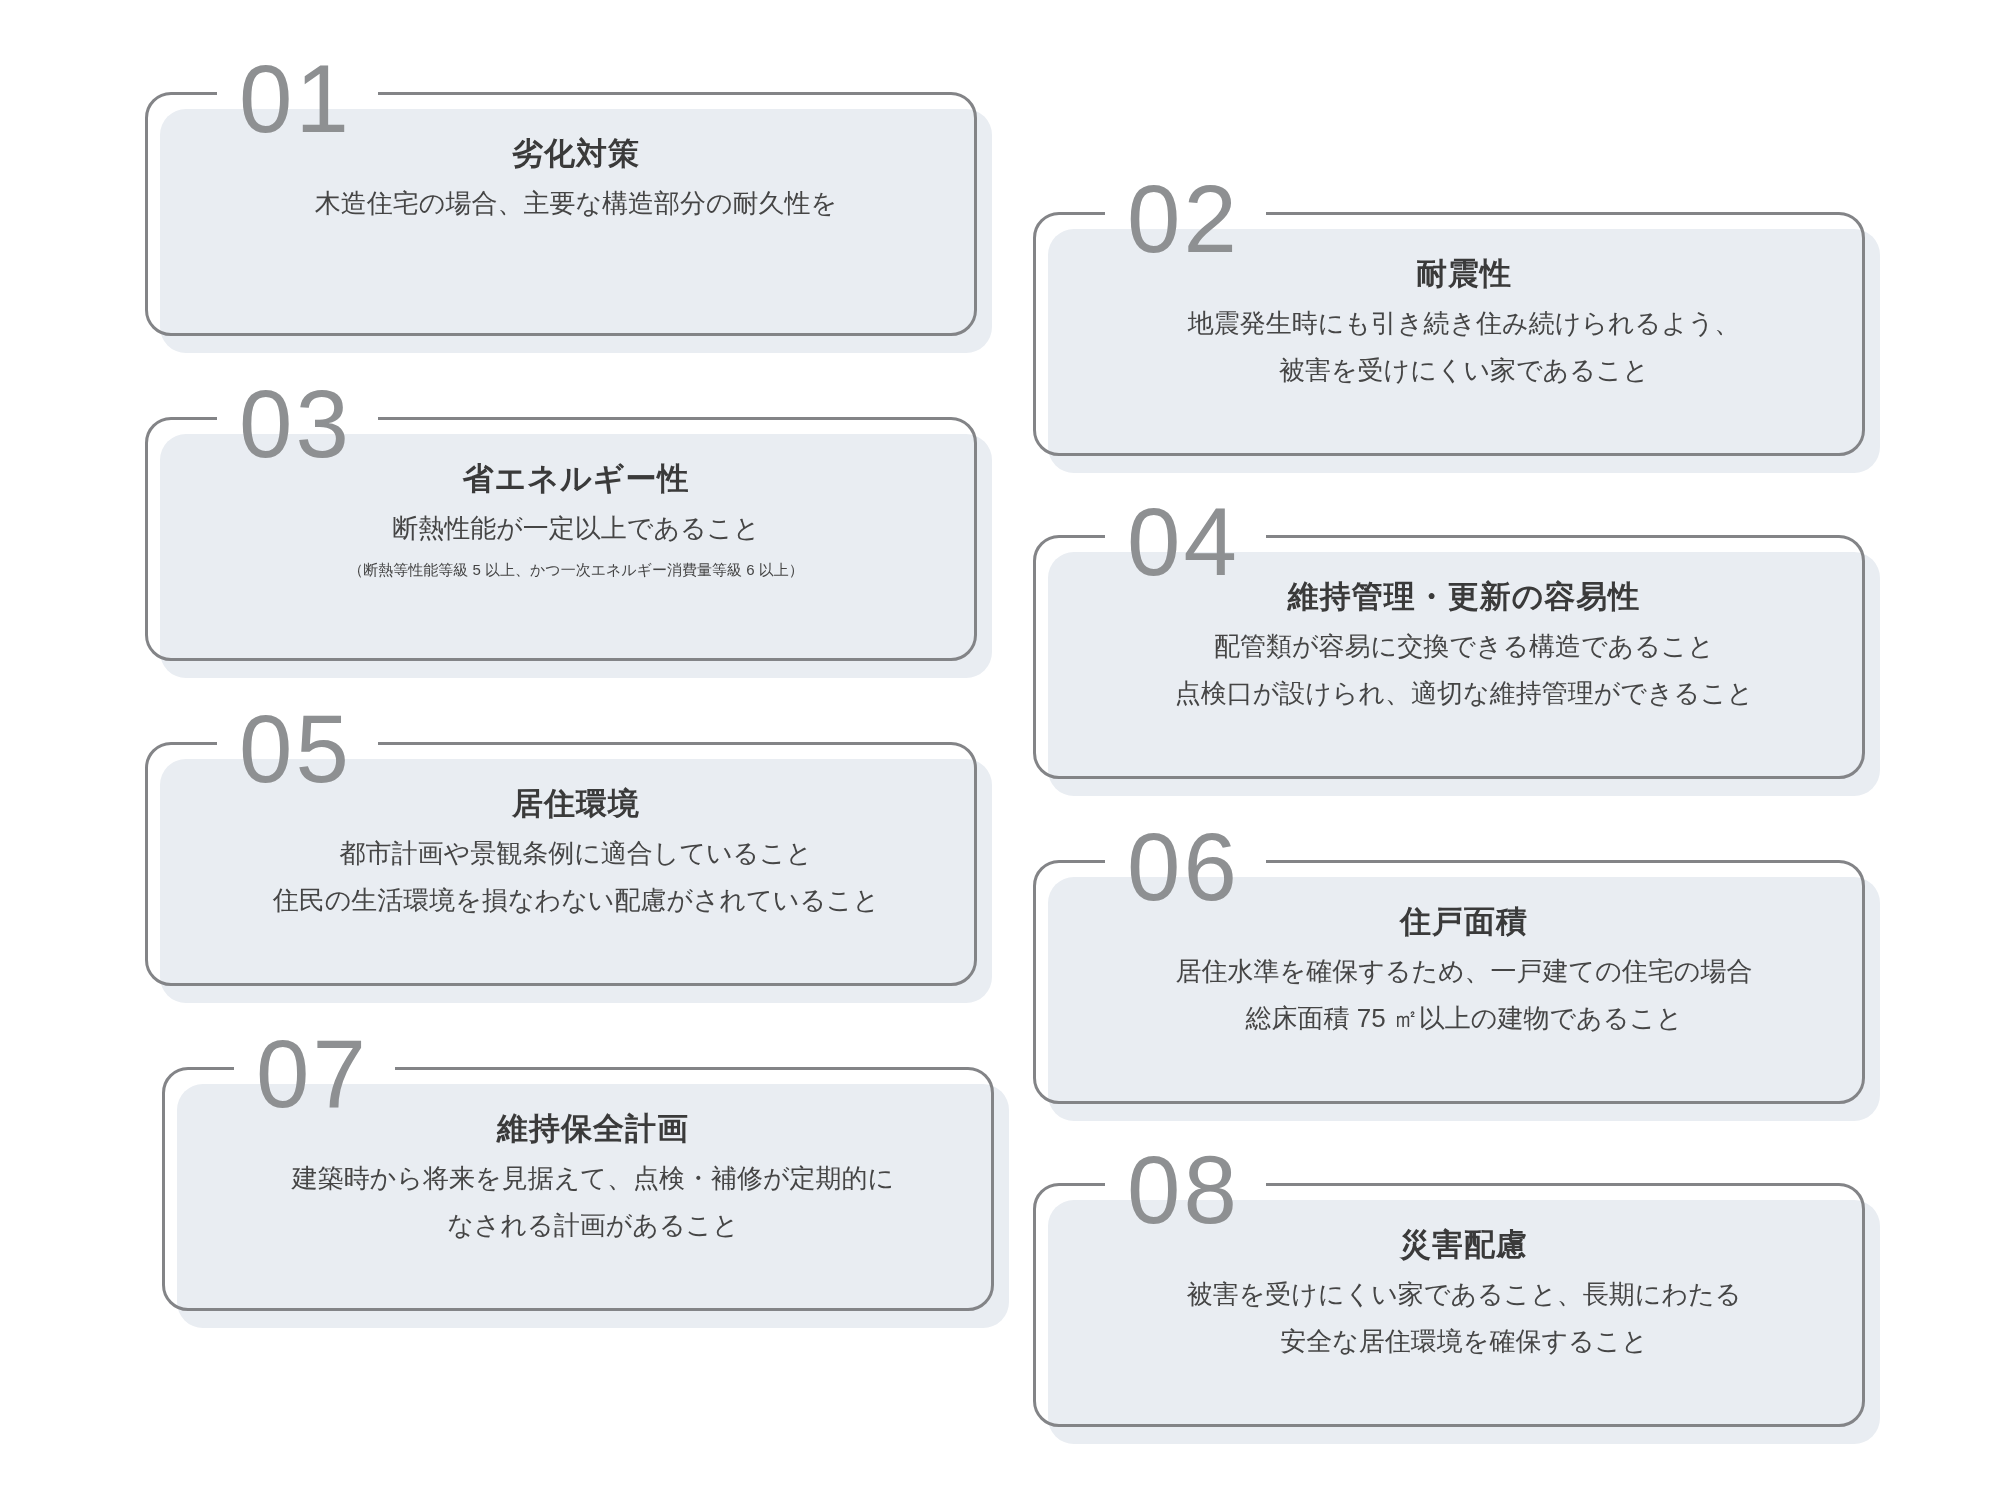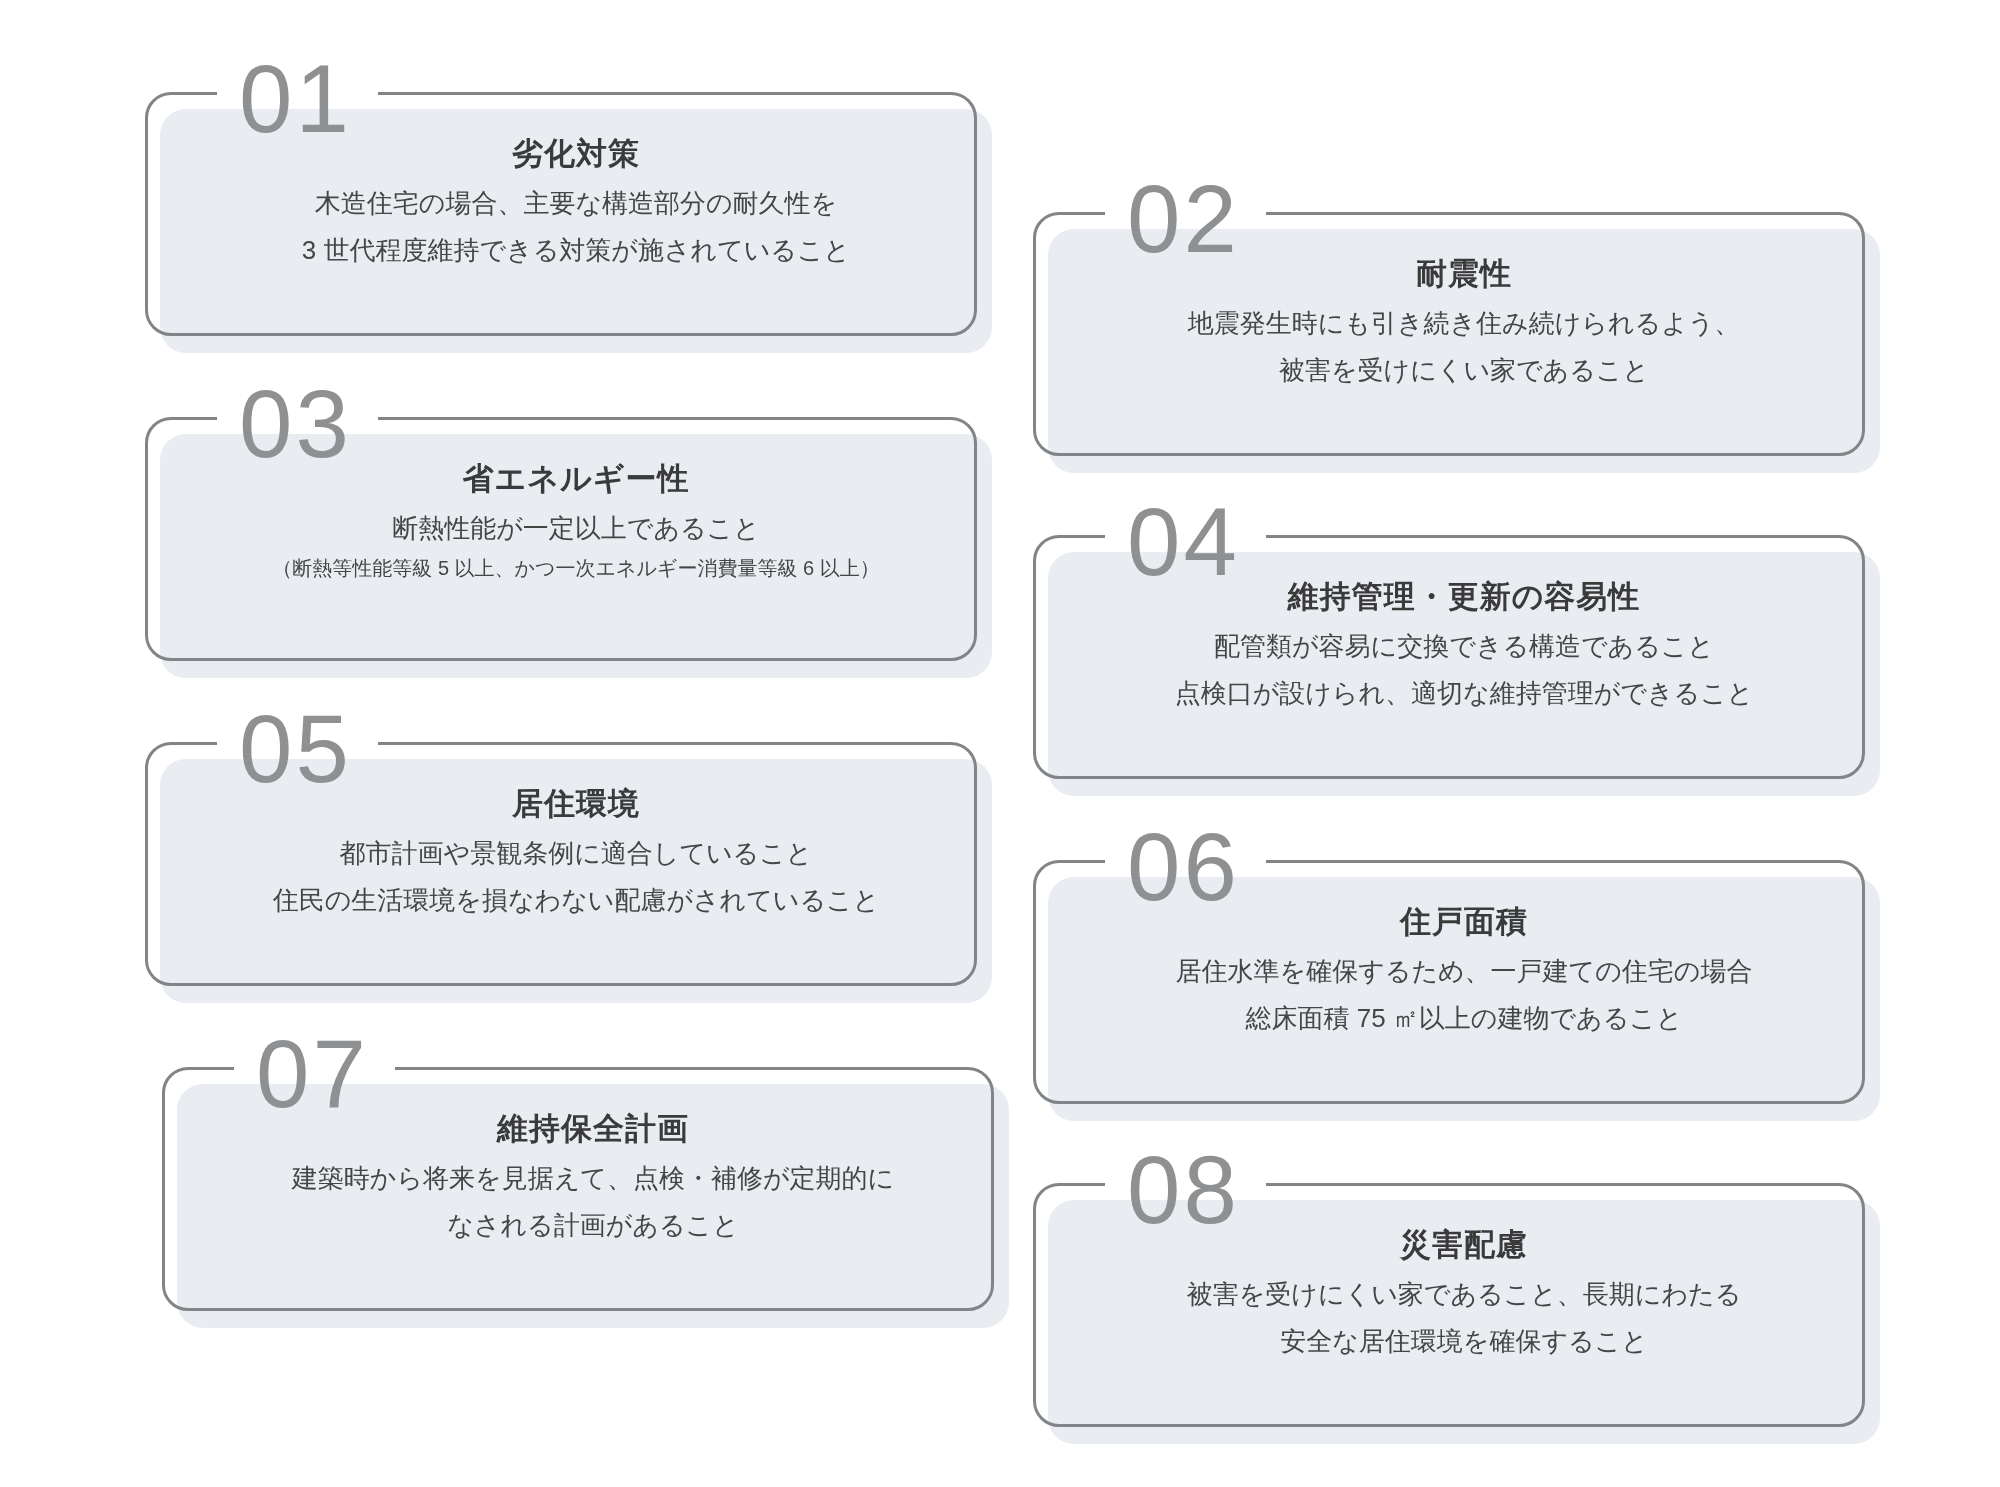--- a/index.html
+++ b/index.html
@@ -40,36 +40,35 @@
     display:flex;flex-direction:column;align-items:center;text-align:center;
   }
   .card-title{
     margin:26px 0 0;font-size:31px;font-weight:700;
     color:var(--title);line-height:1.2;letter-spacing:1px;
   }
   .card-body{
     margin:8px 0 0;font-size:26px;color:var(--body);line-height:1.8;
   }
   .card-body .line{display:block;}
-  .card-body .line.small{font-size:20px;line-height:1.6;}
+  .card-body .line.small{font-size:15px;margin-top:6px;line-height:1.6;}
 </style>
 </head>
 <body style="background: rgb(255, 255, 255);">
 
 <div class="canvas">
 
 <section class="card" style="left: 145px; top: 92px;">
       <div class="card-fill"></div>
       <div class="card-frame"></div>
       <div class="card-num">01</div>
       <div class="card-content">
         <h2 class="card-title">劣化対策</h2>
         <p class="card-body">
           <span class="line">木造住宅の場合、主要な構造部分の耐久性を</span>
-          <span class="line">3 世代程度維持できる対策が施されていること</span>
         </p>
       </div>
     </section>
     <section class="card" style="left: 1033px; top: 212px;">
       <div class="card-fill"></div>
       <div class="card-frame"></div>
       <div class="card-num">02</div>
       <div class="card-content">
         <h2 class="card-title">耐震性</h2>
         <p class="card-body">

